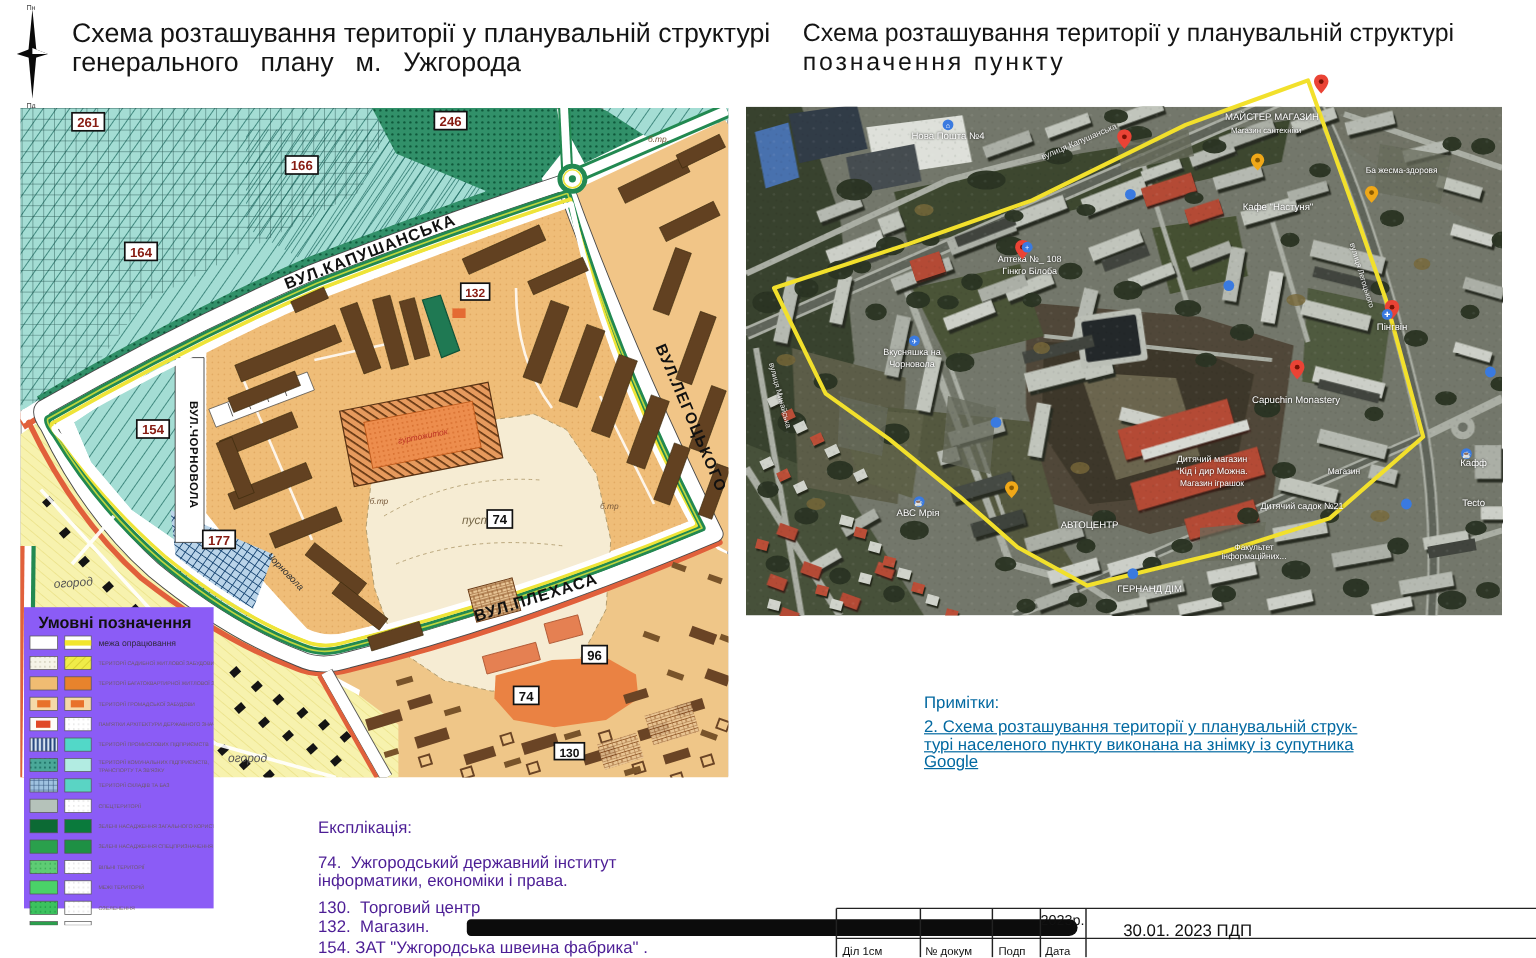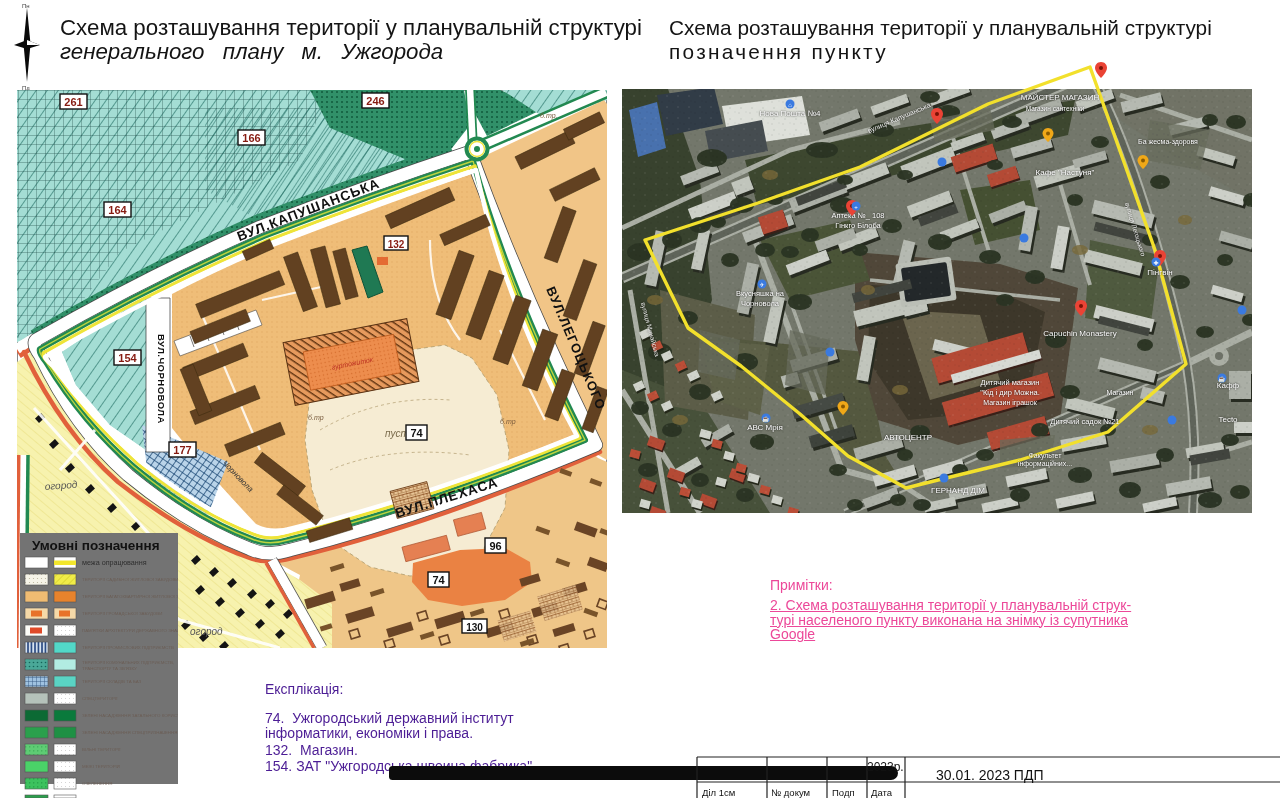--- a/index.html
+++ b/index.html
@@ -11,21 +11,21 @@
 <body>
 
 <svg class="abs" style="left:6px;top:0px" width="44" height="92" viewBox="0 0 44 92">
   <text x="16" y="8" font-size="6" fill="#444">Пн</text>
   <polygon points="21,8 24.5,44 21,82 17.5,44" fill="#0a0a0a"></polygon>
   <polygon points="8,45 21,40 34,45 21,49" fill="#0a0a0a"></polygon>
   <polygon points="21,40 34,45 21,45" fill="#ffffff"></polygon>
   <text x="16" y="90" font-size="6" fill="#444">Пд</text>
 </svg>
 
-<div class="abs" style="left:60px;top:16px;width:610px;font-size:22.3px;line-height:23.5px;color:#141414;">Схема розташування території у планувальній структурі<br><span style="word-spacing:12px;font-style:italic;">генерального плану м. Ужгорода</span></div>
+<div class="abs" style="left:60px;top:16px;width:610px;font-size:22.3px;line-height:23.5px;color:#141414;">Схема розташування території у планувальній структурі<br><span style="word-spacing:12px;">генерального плану м. Ужгорода</span></div>
 
 <div class="abs" style="left:669px;top:16px;width:560px;font-size:20.8px;line-height:23.5px;letter-spacing:0px;color:#141414;">Схема розташування території у планувальній структурі<br><span style="letter-spacing:2.3px;">позначення пункту</span></div>
 
 <svg class="abs" style="left:17px;top:90px;filter:blur(0.4px) saturate(0.96);" width="590" height="558" viewBox="17 90 590 558">
 <defs>
   <pattern id="tealh" width="9" height="9" patternUnits="userSpaceOnUse" patternTransform="rotate(-55)">
     <rect width="9" height="9" fill="#a2ded4"></rect>
     <line x1="0" y1="0" x2="9" y2="0" stroke="#1a6b60" stroke-width="1.2"></line>
   </pattern>
   <pattern id="tealgrid" width="9" height="9" patternUnits="userSpaceOnUse">
@@ -723,21 +723,21 @@
     <text x="790" y="106.5">⌂</text>
         <text x="856" y="208.5">+</text>
         <text x="762" y="286.5">✈</text>
     <text x="766" y="420.5">☕</text>
         <text x="1156" y="264.5">✚</text>
         <text x="1222" y="380.5">☕</text>
   </g>
 </g>
 </svg>
 
-<div class="abs" style="left:20px;top:533px;width:158px;height:251px;background:#737373;">
+<div class="abs" style="left:20px;top:506px;width:158px;height:251px;background:#8b5cf6;">
 <svg width="158" height="265" viewBox="0 0 158 265">
 <defs>
   <pattern id="lgdot" width="4" height="4" patternUnits="userSpaceOnUse">
     <rect width="4" height="4" fill="#f6f4e8"></rect>
           <circle cx="1.5" cy="1.5" r="0.6" fill="#b8b49a"></circle>
   </pattern>
   <pattern id="lgdot2" width="4" height="4" patternUnits="userSpaceOnUse">
     <rect width="4" height="4" fill="#ffffff"></rect>
           <circle cx="1.5" cy="1.5" r="0.5" fill="#c8c8c8"></circle>
   </pattern>
@@ -838,26 +838,27 @@
   <text x="62" y="252">ОЗЕЛЕНЕННЯ</text>
 </g>
 </svg>
 </div>
 
 <div class="abs" style="left:265px;top:682px;width:330px;font-size:14px;line-height:15.5px;color:#4c1d95;">
 
   <div style="margin-bottom:13px;">Експлікація:</div>
 
   <div>74.&nbsp;&nbsp;Ужгородський державний інститут<br>інформатики, економіки і права.</div>
+  <div style="margin-top:7px;">130.&nbsp;&nbsp;Торговий центр</div>
   <div style="margin-top:1px;">132.&nbsp;&nbsp;Магазин.</div>
   <div style="margin-top:1px;">154. ЗАТ "Ужгородська швеина фабрика" .</div>
 
 </div>
 
-<div class="abs" style="left:770px;top:578px;width:375px;font-size:14px;line-height:14.3px;color:#ec4899;">
+<div class="abs" style="left:770px;top:578px;width:375px;font-size:14px;line-height:14.3px;color:#0369a1;">
 
   <div style="margin-bottom:6px;">Примітки:</div>
 
 
   <div style="margin-top:3px;text-decoration:underline;">2. Схема розташування території у планувальній струк-<br>турі населеного пункту виконана на знімку із супутника<br>Google</div>
 </div>
 
 <div class="abs" style="left:389px;top:766px;width:509px;height:14px;background:#0c0c0c;border-radius:4px 8px 8px 4px;"></div>
 
 <svg class="abs" style="left:640px;top:745px" width="640" height="53" viewBox="640 745 640 53">

